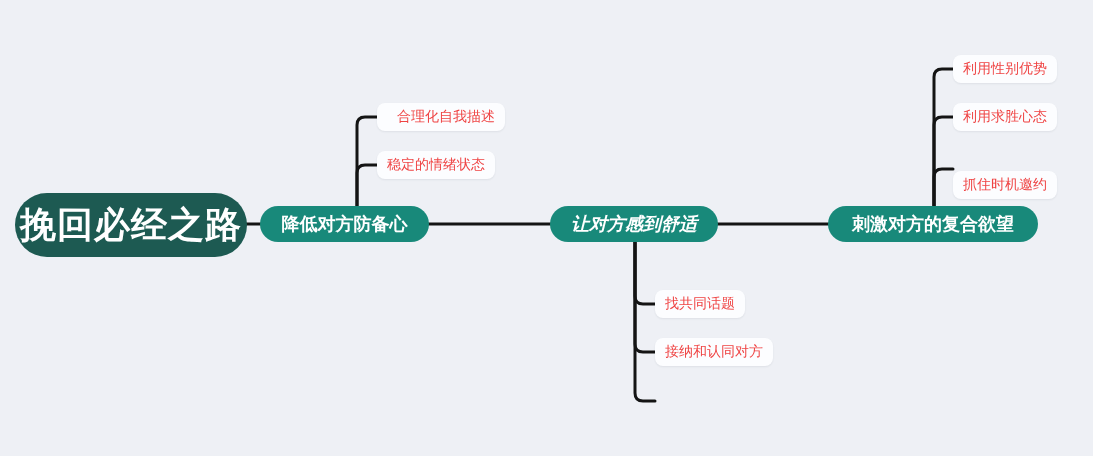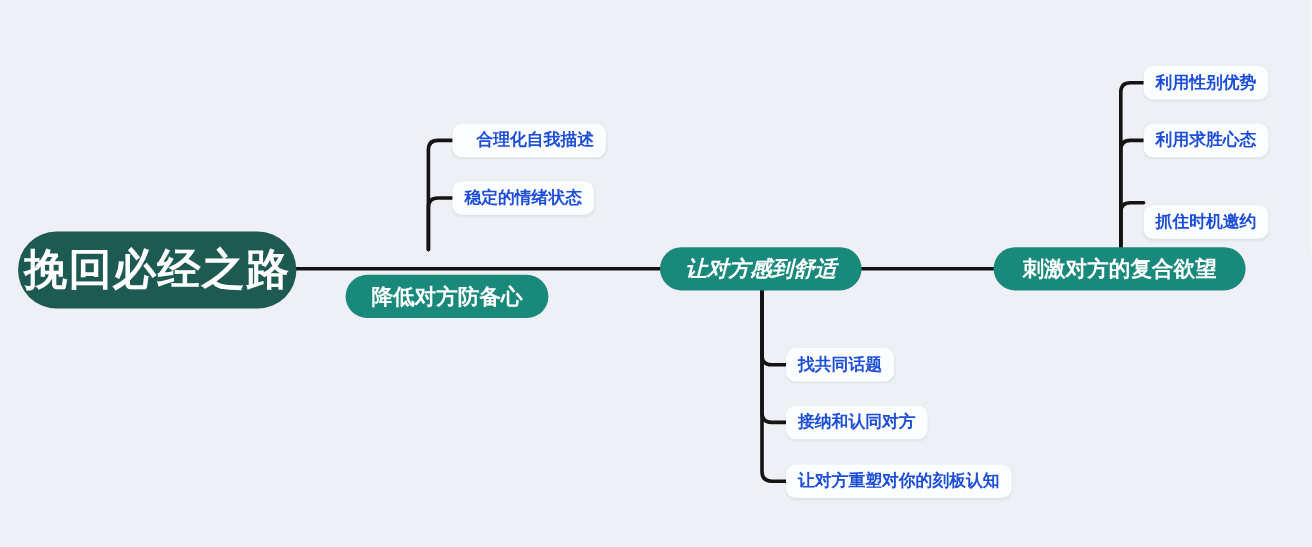--- a/index.html
+++ b/index.html
@@ -40,30 +40,30 @@
     font-size: 36px;
     letter-spacing: 1px;
   }
   .node-branch {
     top: 206px;
     height: 36px;
     background: #18897a;
     border-radius: 18px;
     font-size: 18px;
   }
-  .node-b1 { left: 288px; width: 169px; margin-top: 23px; }
+  .node-b1 { left: 260px; width: 169px; }
   .node-b2 { left: 550px; width: 168px; font-style: italic; }
   .node-b3 { left: 828px; width: 210px; }
   .leaf {
     position: absolute;
     z-index: 2;
     transform: translateY(-50%);
     background: #fcfdff;
-    color: #1d4ed8;
-    font-weight: bold;
+    color: #ef4444;
+    font-weight: normal;
     font-size: 14px;
     white-space: nowrap;
     padding: 5px 10px;
     border-radius: 8px;
     box-shadow: 0 1px 2px rgba(40,50,70,0.08);
     cursor: pointer;
     text-align: right;
   }
   .leaf-l1 { left: 377px; top: 117px; padding-left: 20px; }
   .leaf-l2 { left: 377px; top: 165px; }
@@ -99,19 +99,18 @@
 
   <div class="node node-branch node-b1">降低对方防备心</div>
   <div class="node node-branch node-b2">让对方感到舒适</div>
   <div class="node node-branch node-b3">刺激对方的复合欲望</div>
 
   <div class="leaf leaf-l1">合理化自我描述</div>
   <div class="leaf leaf-l2">稳定的情绪状态</div>
 
   <div class="leaf leaf-m1">找共同话题</div>
   <div class="leaf leaf-m2">接纳和认同对方</div>
-  <div class="leaf leaf-m3">让对方重塑对你的刻板认知</div>
 
   <div class="leaf leaf-r1">利用性别优势</div>
   <div class="leaf leaf-r2">利用求胜心态</div>
   <div class="leaf leaf-r3">抓住时机邀约</div>
 
 </div>
 
 </body></html>

